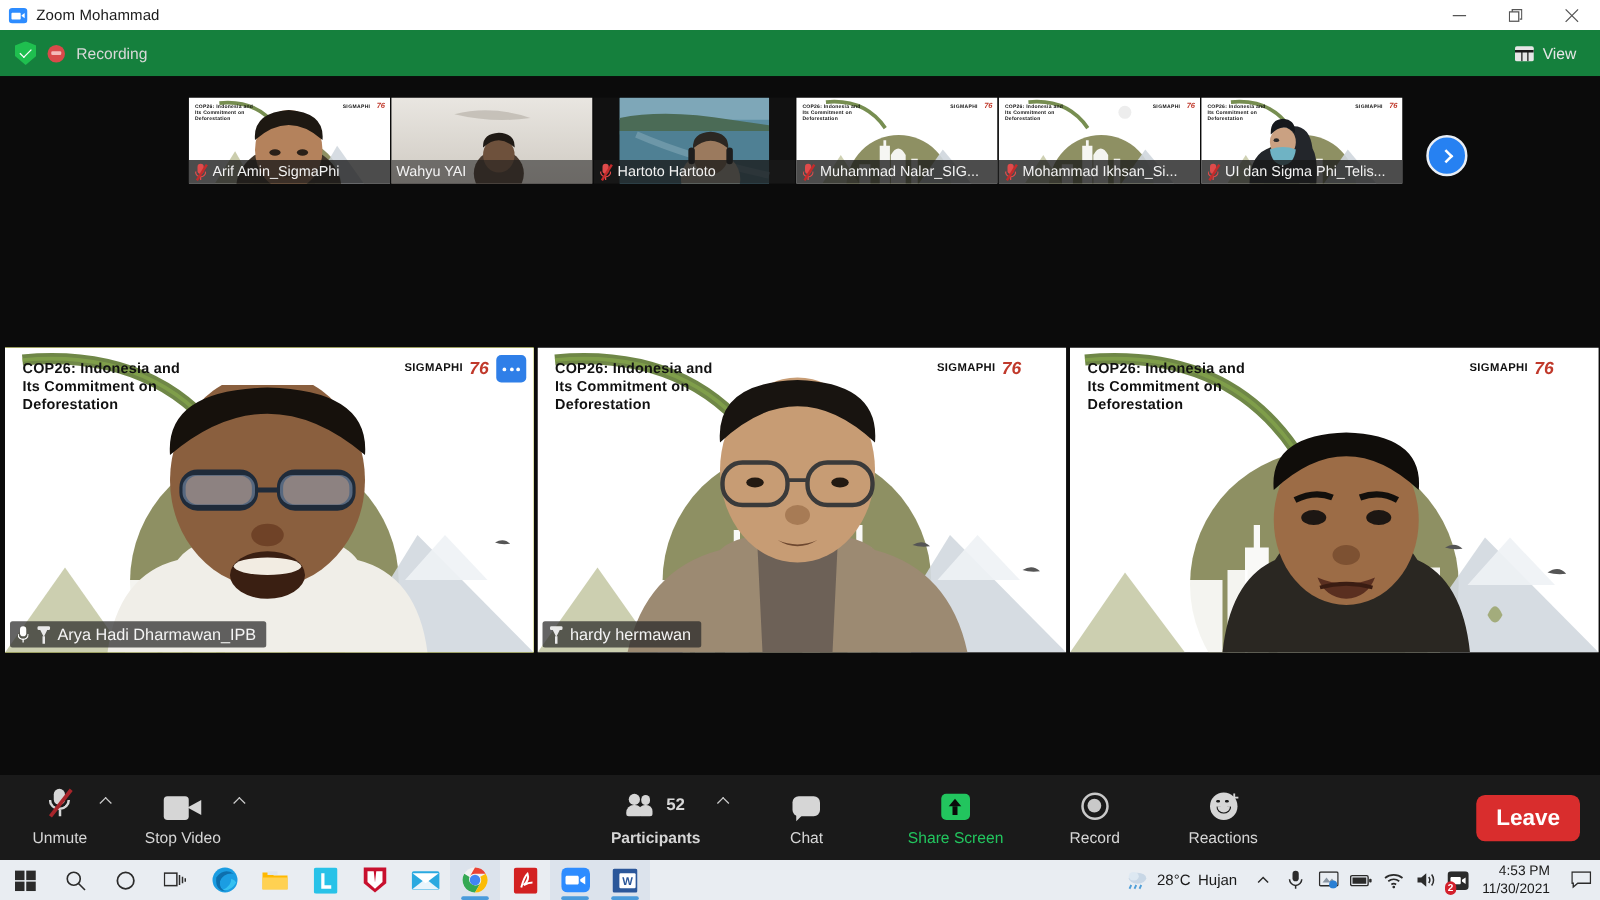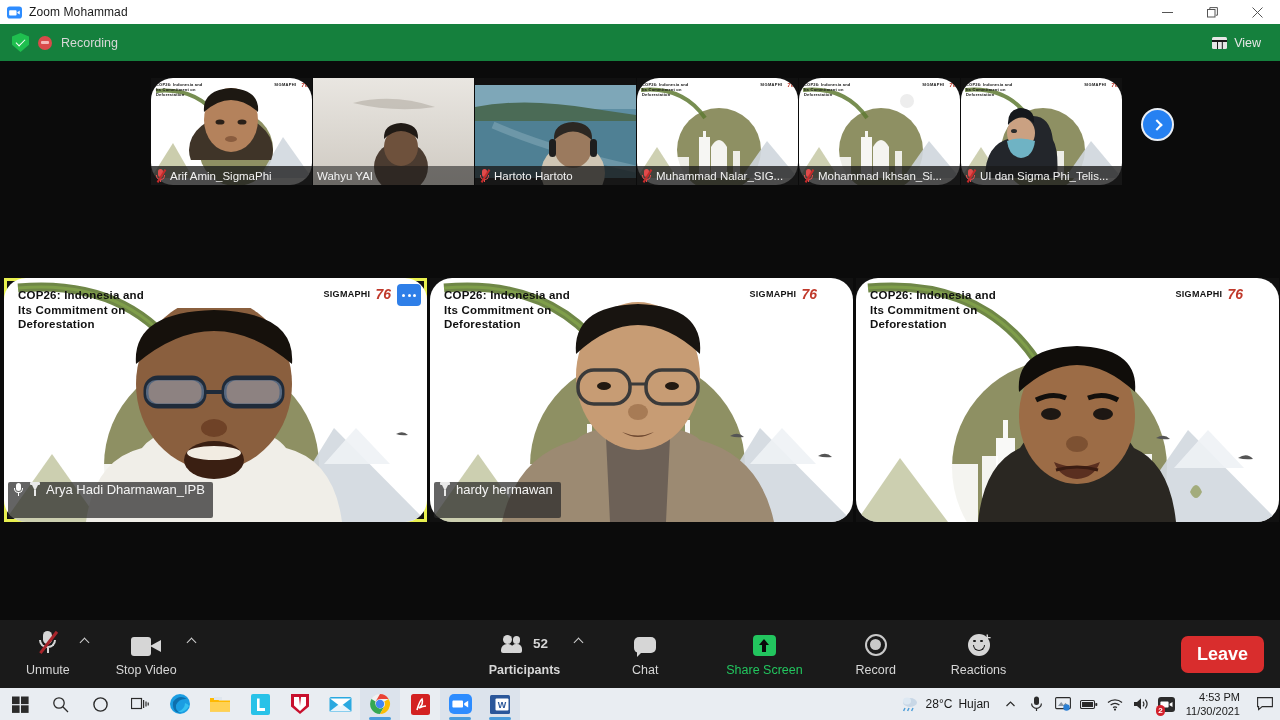--- a/index.html
+++ b/index.html
@@ -71,21 +71,21 @@
 
   
   .stage {
     position: absolute; top: 61px; left: 0; width: 1280px; height: 559px;
     background: #0b0b0b;
   }
 
   
   .filmstrip { position: absolute; top: 17px; left: 151px; display: flex; gap: 1px; }
   .thumb {
-    width: 161px; height: 107px; position: relative; overflow: hidden; background: #111;
+    width: 161px; height: 69px; position: relative; overflow: hidden; background: #111;
   }
   .thumb .nametag {
     position: absolute; left: 0; bottom: 0; right: 0; height: 19px;
     background: rgba(26,26,26,.78); display: flex; align-items: center; gap: 4px;
     padding-left: 4px;
   }
   .thumb .nametag span.nm {
     color: #f2f2f2; font-size: 11.5px; white-space: nowrap; overflow: hidden;
     text-overflow: ellipsis; max-width: 138px;
   }
@@ -109,39 +109,39 @@
   .mic.muted .body, .mic.muted .stem { background: #e04b4b; }
   .mic.muted .arc { border-color: #e04b4b; }
   .mic.muted::after {
     content: ""; position: absolute; left: -1px; top: 6px; width: 15px; height: 2px;
     background: #c32b2b; transform: rotate(-58deg); transform-origin: center;
   }
   .mic.unmuted .body, .mic.unmuted .stem { background: #ffffff; }
   .mic.unmuted .arc { border-color: #ffffff; }
 
   
-  .vbg { position: absolute; inset: 0; background: #ffffff; overflow: hidden; border-radius: 22px; }
+  .vbg { position: absolute; inset: 0; background: #ffffff; overflow: hidden; }
   .vbg .circle {
     position: absolute; border-radius: 50%; background: #8e9063;
   }
   .vbg .hdr {
     position: absolute; color: #111; font-weight: bold; line-height: 1.28;
     letter-spacing: .2px;
   }
   .vbg .sig { position: absolute; display: flex; align-items: flex-start; gap: 5px; text-align: center; }
   .sig-word { font-weight: bold; color: #111; letter-spacing: .3px; }
   .sig76 { color: #c0392b; font-weight: bold; font-style: italic; }
 
   
   .maingrid { position: absolute; top: 217px; left: 4px; display: flex; gap: 3px; }
   .tile { width: 423px; height: 244px; position: relative; overflow: hidden; background:#111; }
   .tile.speaking { outline: 3px solid #e8f04f; outline-offset: -3px; }
   .tile .nametag {
-    position: absolute; left: 4px; bottom: 4px; height: 36px; display: flex;
-    align-items: flex-start; gap: 5px; padding: 0 8px 0 5px;
+    position: absolute; left: 4px; bottom: 4px; height: 21px; display: flex;
+    align-items: center; gap: 5px; padding: 0 8px 0 5px;
     background: rgba(40,40,40,.72); border-radius: 2px;
   }
   .tile .nametag .nm { color: #f4f4f4; font-size: 13px; white-space: nowrap; }
   .pin {
     width: 12px; height: 14px; position: relative; flex: 0 0 auto;
   }
   .pin::before {
     content:""; position:absolute; left:1px; top:0; width:10px; height:3px; background:#e9e9e9;
     border-radius:1px;
   }

